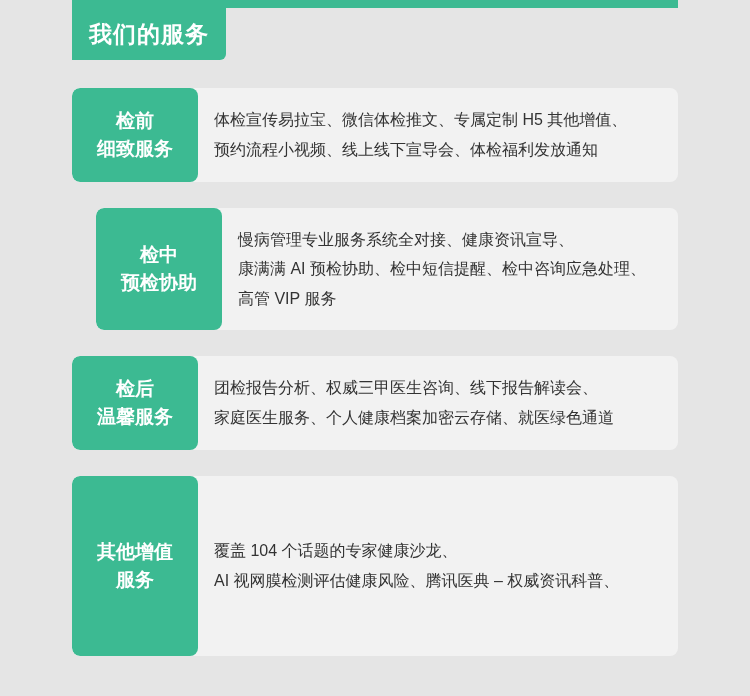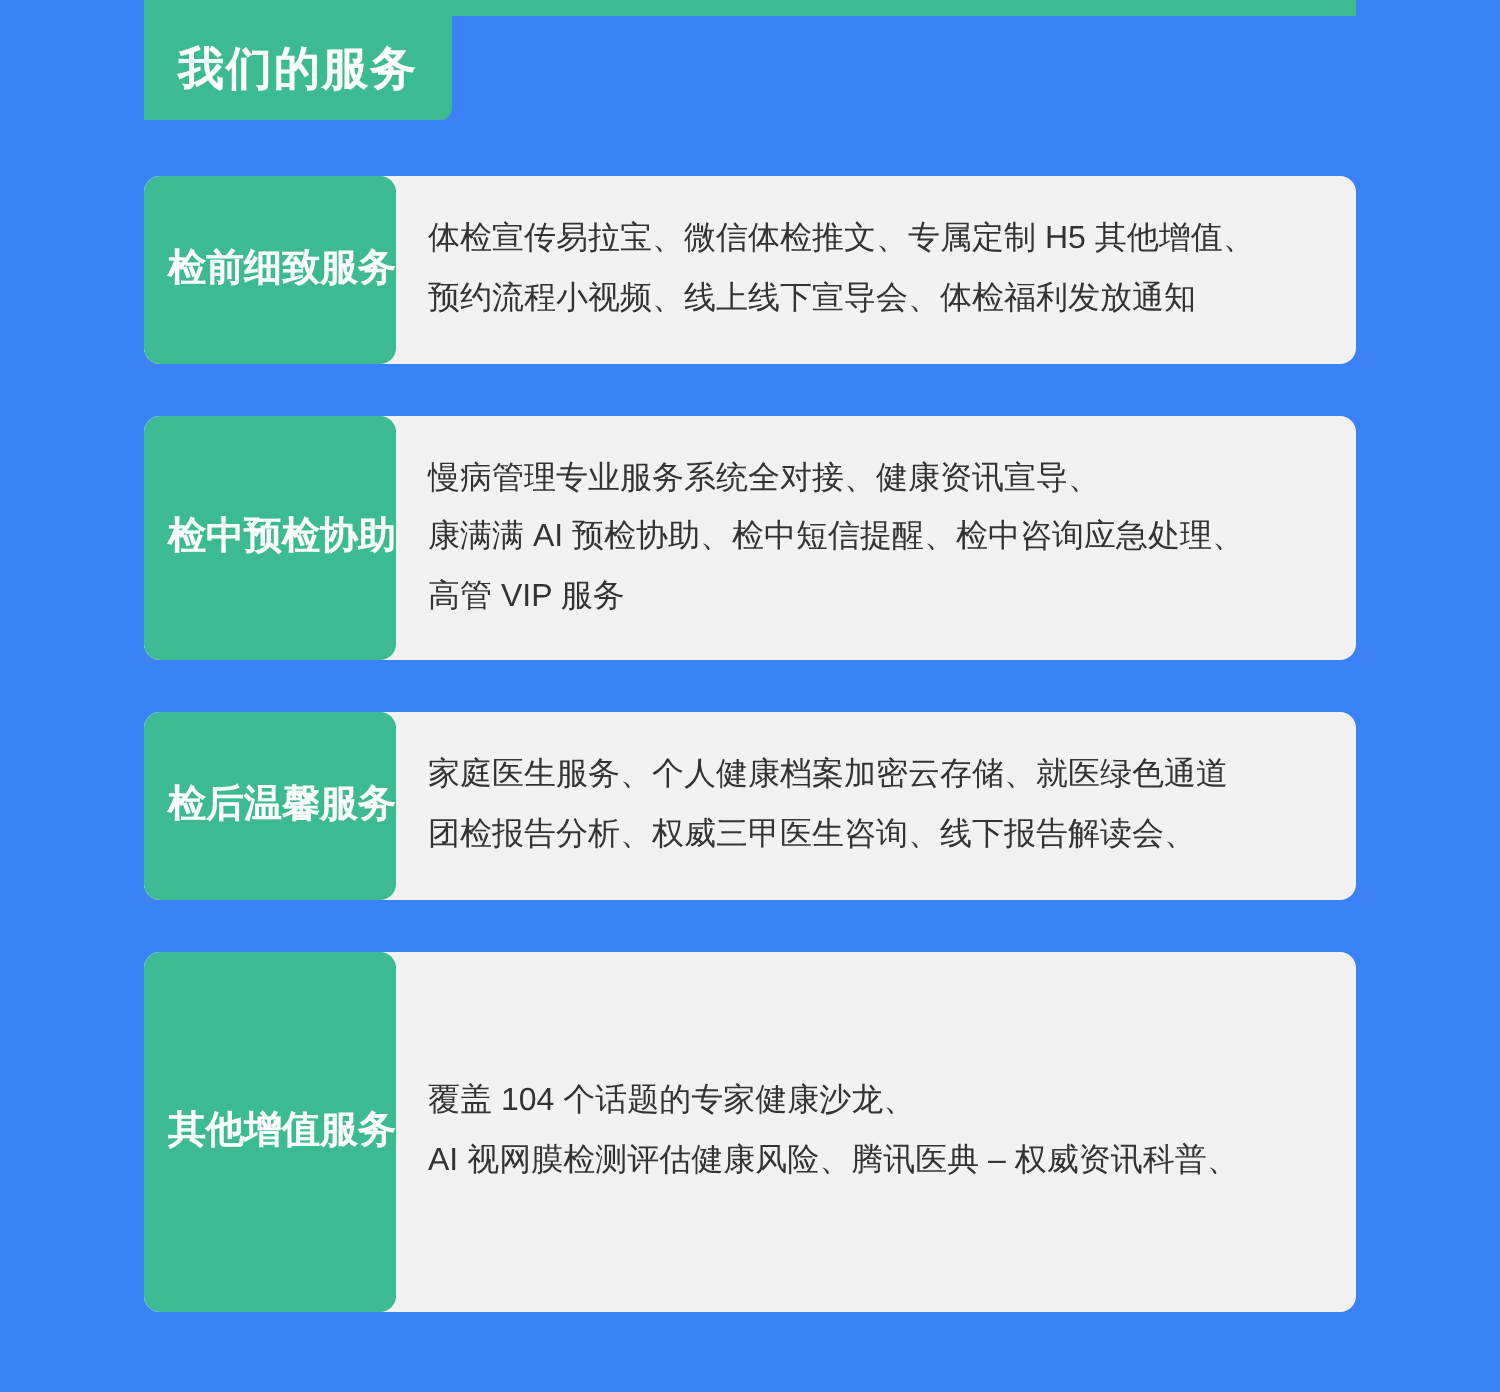--- a/index.html
+++ b/index.html
@@ -10,21 +10,21 @@
     width: 750px;
     height: 696px;
     background: #ffffff;
     font-family: "Liberation Sans", sans-serif;
     overflow: hidden;
   }
   .page {
     position: relative;
     width: 750px;
     height: 696px;
-    background: #3b82f6;
+    background: #e5e5e5;
   }
   
   .top-bar {
     position: absolute;
     left: 72px;
     top: 0;
     width: 606px;
     height: 8px;
     background: #3cba92;
   }
@@ -60,23 +60,23 @@
     background: #f2f2f2;
     border-radius: 8px;
     overflow: hidden;
     margin-bottom: 26px;
   }
   .card-label {
     flex: 0 0 126px;
     background: #3cba92;
     color: #ffffff;
     display: flex;
-    flex-direction: row;
+    flex-direction: column;
     align-items: center;
-    justify-content: flex-end;
+    justify-content: center;
     font-size: 19px;
     font-weight: bold;
     line-height: 1.45;
     border-radius: 8px;
     text-align: center;
     box-sizing: border-box;
   }
   .card-body {
     flex: 1 1 auto;
     padding: 18px 14px 18px 16px;
@@ -85,21 +85,21 @@
     line-height: 1.85;
     box-sizing: border-box;
     display: flex;
     flex-direction: column;
     justify-content: center;
   }
   .card-body .line {
     white-space: nowrap;
   }
   .card.c1 { height: 94px; }
-  .card.c2 { height: 122px; }
+  .card.c2 { height: 122px; margin-left: 24px; }
   .card.c3 { height: 94px; }
   .card.c4 { height: 180px; }
 </style>
 </head>
 <body>
 
 <div class="page">
 
   <div class="top-bar"></div>
 
@@ -131,22 +131,22 @@
         <div class="line">高管 VIP 服务</div>
       </div>
     </div>
 
     <div class="card c3">
       <div class="card-label">
         <span>检后</span>
         <span>温馨服务</span>
       </div>
       <div class="card-body">
+        <div class="line">团检报告分析、权威三甲医生咨询、线下报告解读会、</div>
         <div class="line">家庭医生服务、个人健康档案加密云存储、就医绿色通道</div>
-        <div class="line">团检报告分析、权威三甲医生咨询、线下报告解读会、</div>
       </div>
     </div>
 
     <div class="card c4">
       <div class="card-label">
         <span>其他增值</span>
         <span>服务</span>
       </div>
       <div class="card-body">
         <div class="line">覆盖 104 个话题的专家健康沙龙、</div>

